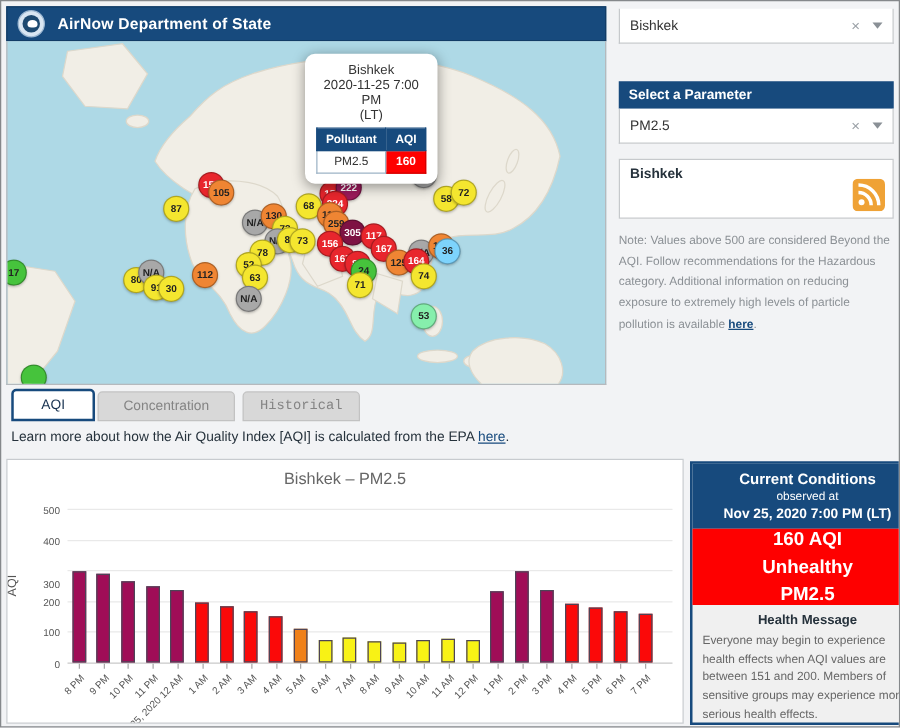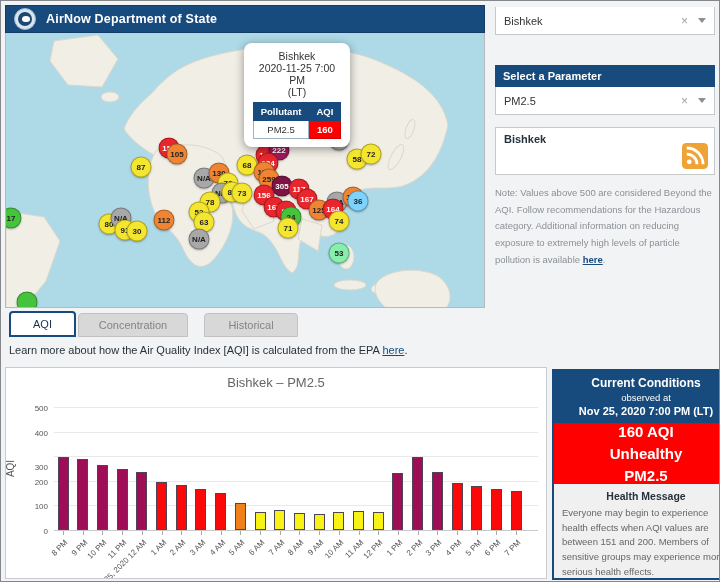--- a/index.html
+++ b/index.html
@@ -45,21 +45,21 @@
   .rss-icon { position:absolute; right:6px; bottom:5px; width:26px; height:26px; }
   .note { position:absolute; top:184px; left:0; width:100%; font-size:9.5px; color:#8b9095; line-height:1.75; }
   .note a { color:#174a7d; font-weight:bold; text-decoration:underline; }
 
   
   .tabs { position:absolute; left:8px; top:310px; display:flex; align-items:flex-end; }
   .tab { font-size:11px; text-align:center; padding:5px 0; border-radius:4px 4px 0 0; cursor:pointer; }
   .tab.active { width:67px; background:#fff; border:2px solid #174a7d; color:#17314f; }
   .tab.inactive { background:#d8d8d8; border:1px solid #c2c2c2; color:#848484; }
   .tab.t2 { width:110px; margin-left:2px; }
-  .tab.t3 { width:94px; margin-left:16px; }
+  .tab.t3 { width:94px; margin-left:6px;font-family:Liberation Mono, monospace; }
   .learn-more { position:absolute; left:8px; top:343px; font-size:11px; color:#26323c; }
   .learn-more a { color:#174a7d; text-decoration:underline; }
 
   
   .chart-panel { position:absolute; left:4px; top:366px; width:542px; height:212px; background:#fff; border:1px solid #c8cbcf; overflow:hidden; }
   .chart-title { position:absolute; top:7px; width:100%; text-align:center; font-size:13px; color:#666; }
   .chart-ylabel { position:absolute; left:-4px; top:95px; font-size:10px; color:#555; transform:rotate(-90deg); }
   .plot { position:absolute; left:48px; top:40px; width:484px; height:123px; }
   .gridline { position:absolute; left:0; width:100%; height:1px; background:#e9e9e9; }
   .gridline.zero { background:#c9c9c9; }

